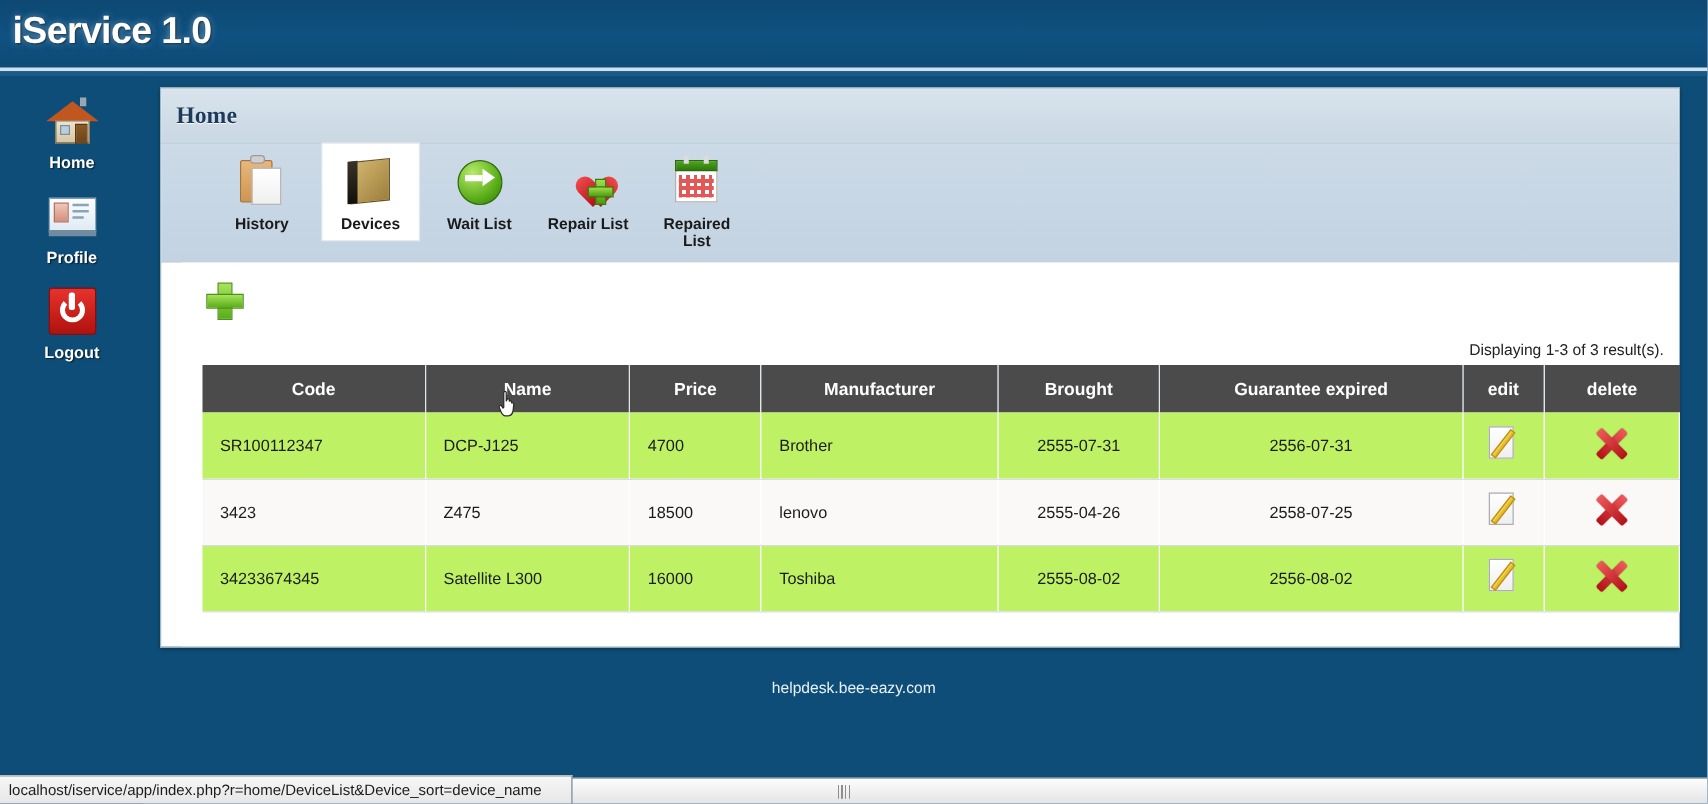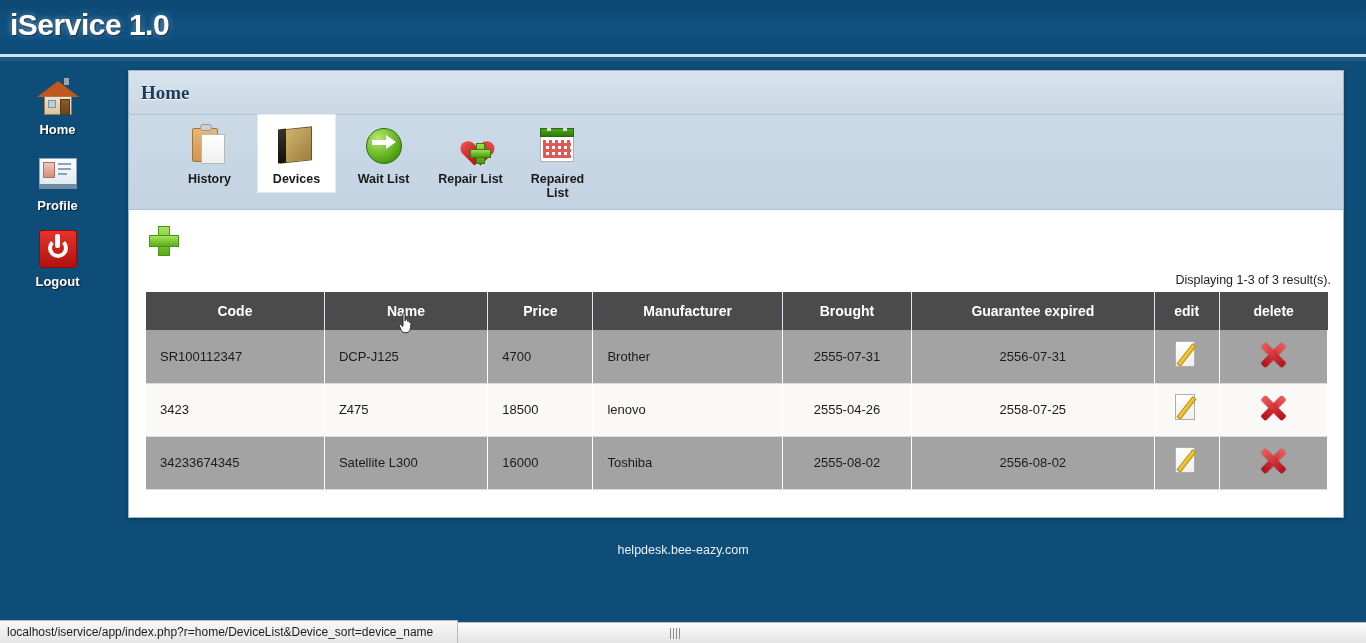--- a/index.html
+++ b/index.html
@@ -242,21 +242,21 @@
   .ti-caldots{
     position:absolute; left:8px; top:17px; width:28px;height:18px;
     background:
       repeating-linear-gradient(90deg,#e03a3a 0 3px,transparent 3px 6px),
       repeating-linear-gradient(0deg,#e03a3a 0 3px,transparent 3px 6px);
     opacity:.85;
   }
   .ti-calring{ position:absolute; width:4px;height:6px;background:#dcdcdc;top:2px; }
 
   
-  .listwrap{ padding:0 8px; position:relative; background:#ffffff; height:307px; }
+  .listwrap{ padding:0 8px; position:relative; background:#ffffff; height:307px;margin-left:16px; }
   .addbtn{
     position:absolute; left:20px; top:16px; width:28px;height:28px; cursor:pointer;
   }
   .addbtn:before,.addbtn:after{
     content:"";position:absolute;background:linear-gradient(180deg,#a7e35c,#5aad18);
     border:1px solid #4a9413;
   }
   .addbtn:before{ left:9px; top:0; width:10px; height:28px; }
   .addbtn:after{ left:0; top:9px; width:28px; height:10px; }
 
@@ -273,21 +273,21 @@
   table.grid th{
     background:#4b4b4b; color:#ffffff; font-weight:bold;
     height:38px; font-size:14px;
     border-right:1px solid #dfe5ea; cursor:pointer;
   }
   table.grid th:last-child{ border-right:none; }
   table.grid td{
     height:53px; padding:0 14px; color:#1c1c1c;
     border-right:1px solid #ffffff; border-bottom:1px solid #d7dde1;
   }
-  table.grid tr.odd td{ background:#a3a3a3; }
+  table.grid tr.odd td{ background:#bef264; }
   table.grid tr.even td{ background:#fbf8f8; }
   td.c-center{ text-align:center; padding:0; }
 
   
   .edit-ico{ display:inline-block; width:24px;height:28px; position:relative; cursor:pointer;}
   .edit-ico .pg{
     position:absolute; left:0; top:0; width:20px;height:26px;
     background:linear-gradient(180deg,#ffffff,#efefef); border:1px solid #aeaeae;
   }
   .edit-ico .pen{

